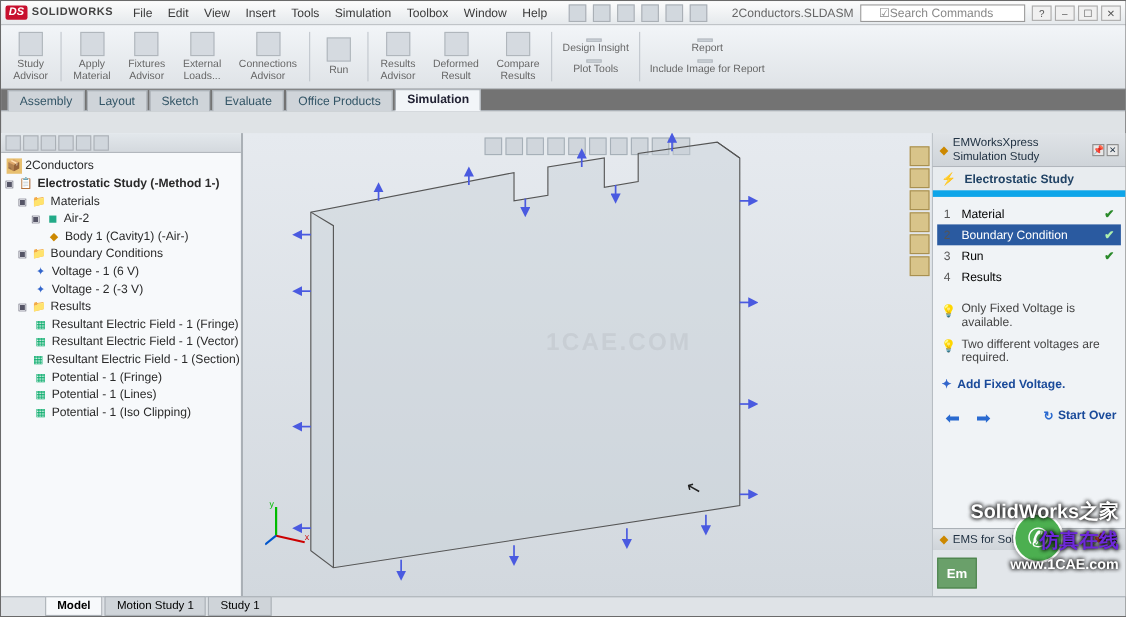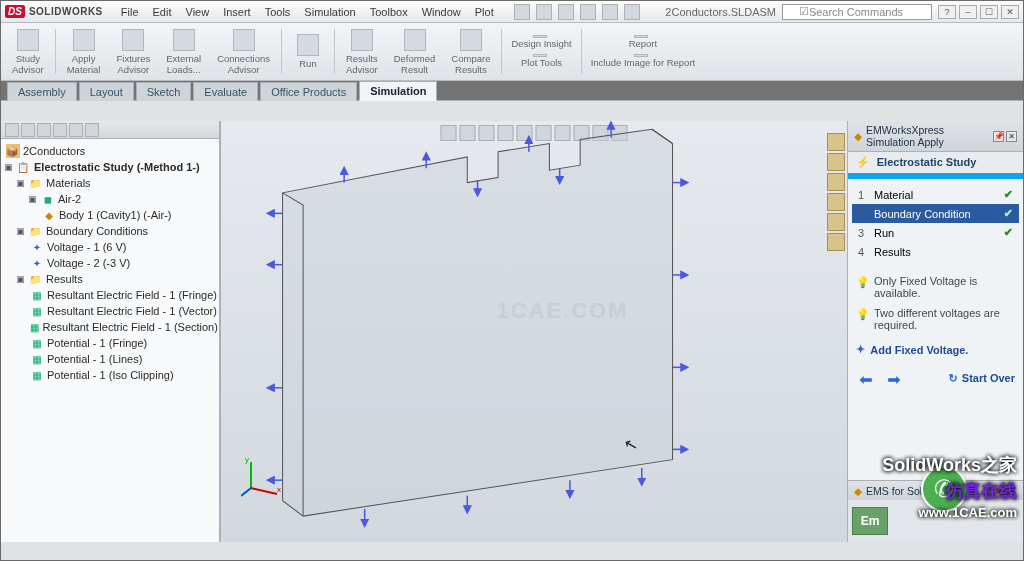--- a/index.html
+++ b/index.html
@@ -86,21 +86,21 @@
     </div>
     <div class="menus">
       <span>File</span>
       <span>Edit</span>
       <span>View</span>
       <span>Insert</span>
       <span>Tools</span>
       <span>Simulation</span>
       <span>Toolbox</span>
       <span>Window</span>
-      <span>Plot</span>
+      <span>Help</span>
     </div>
     <div class="qat" style="height:auto;border:none;background:none;margin-left:8px;">
       <div class="ic"></div>
       <div class="ic"></div>
       <div class="ic"></div>
       <div class="ic"></div>
       <div class="ic"></div>
       <div class="ic"></div>
     </div>
     <div class="doc-title">2Conductors.SLDASM</div>
@@ -338,21 +338,21 @@
         <div class="ric2"></div>
         <div class="ric2"></div>
         <div class="ric2"></div>
       </div>
       <div class="cursor">↖</div>
     </div>
 
     <div class="wizard">
       <div class="wiz-title">
         <span style="color:#c80;margin-right:4px;">◆</span>
-        <span>EMWorksXpress Simulation Apply</span>
+        <span>EMWorksXpress Simulation Study</span>
         <div class="xs">
             <span>📌</span>
             <span>✕</span>
           </div>
       </div>
       <div class="wiz-sub">
         <span style="color:#2a6ad0;margin-right:4px;">⚡</span>
         <span>Electrostatic Study</span>
       </div>
       <div class="steps">
@@ -406,20 +406,27 @@
             <span>📌</span>
             <span>✕</span>
           </div>
       </div>
       <div style="height:42px;background:#e2e6ea;display:flex;align-items:center;justify-content:flex-start;padding:4px;">
         <div style="width:36px;height:28px;background:#6aa06a;color:#fff;font-weight:bold;display:flex;align-items:center;justify-content:center;border:1px solid #4a804a;font-size:12px;">Em</div>
       </div>
     </div>
   </div>
 
+  <div class="status-bar">
+    <div class="btabs">
+      <div class="btab active">Model</div>
+      <div class="btab">Motion Study 1</div>
+      <div class="btab">  Study 1</div>
+    </div>
+  </div>
 
   <div class="wc-btn">✆</div>
   <div class="overlay-tags">
     <div>SolidWorks之家</div>
     <div style="color:#6d28d9;">仿真在线</div>
     <div class="url">www.1CAE.com</div>
   </div>
 </div>
 
 </body></html>

